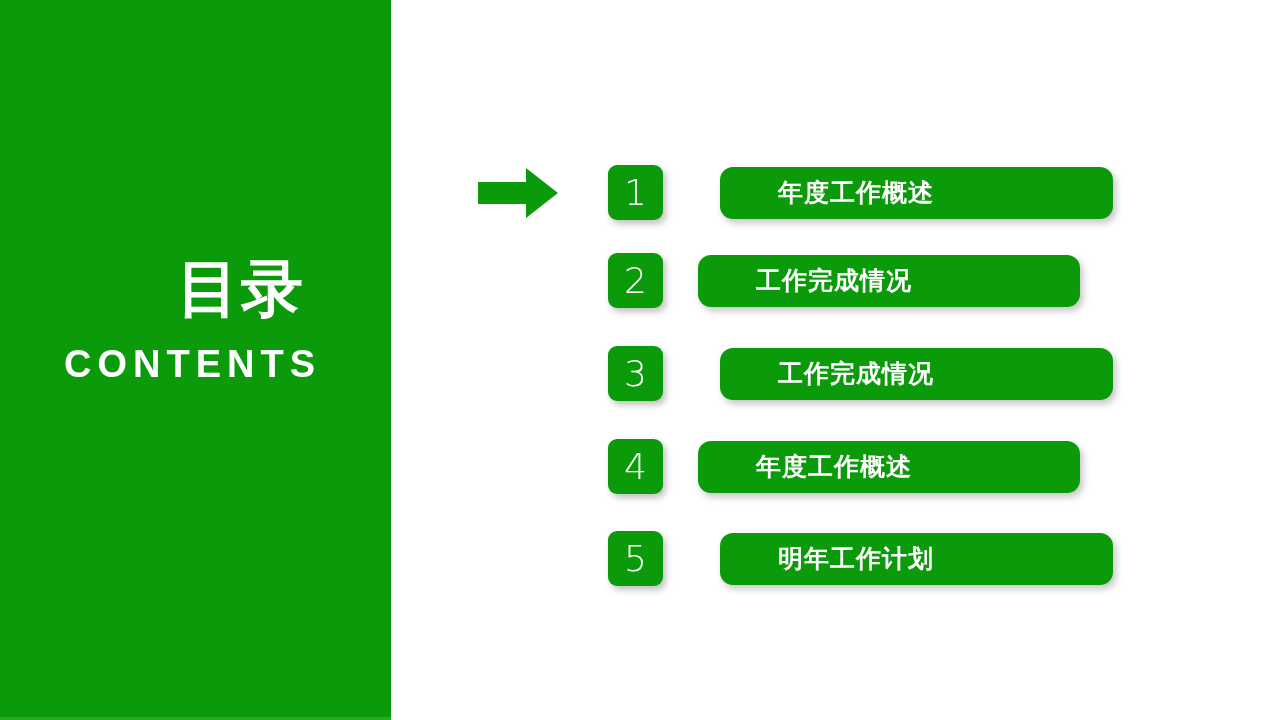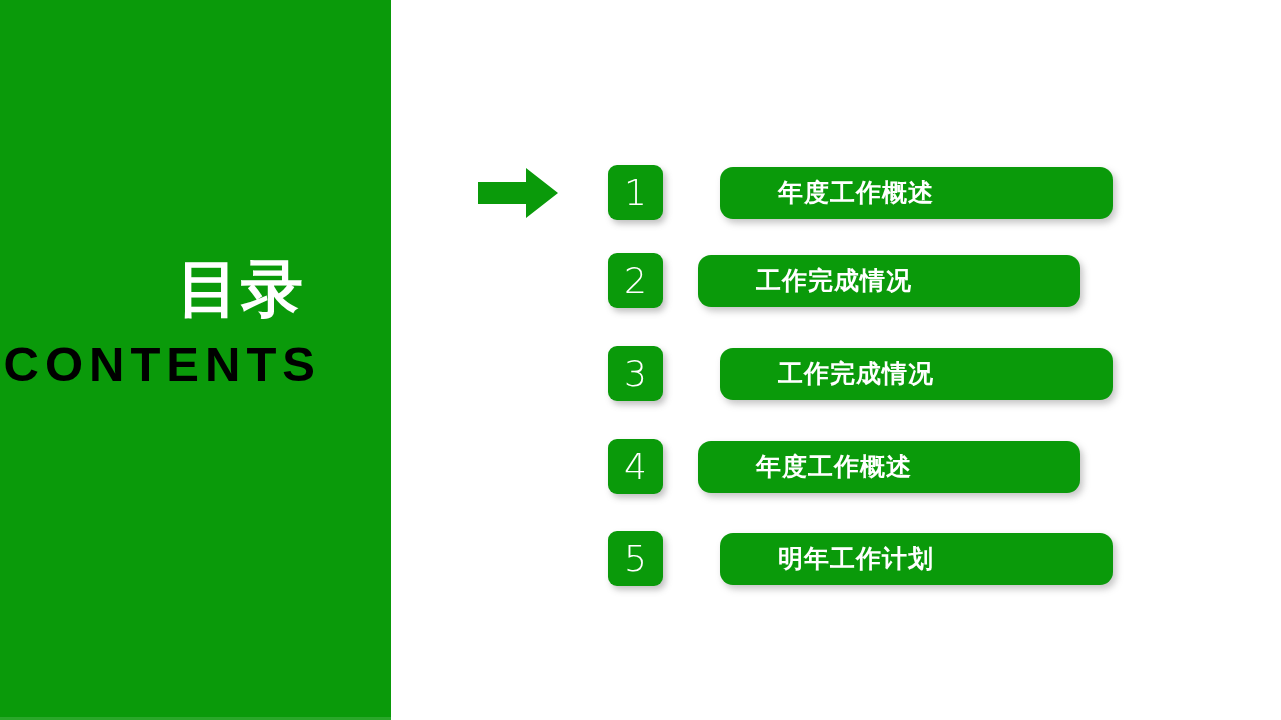--- a/index.html
+++ b/index.html
@@ -50,22 +50,22 @@
     color: #ffffff;
     font-size: 62px;
     line-height: 66px;
     font-weight: 700;
     letter-spacing: 2px;
     margin: 16px;
     font-family: "DejaVu Sans", "Liberation Sans", sans-serif;
   }
   .title-en {
     display: block;
-    color: #000000;
-    font-size: 49px;
+    color: #ffffff;
+    font-size: 38px;
     line-height: 48px;
     font-weight: 700;
     letter-spacing: 6px;
     margin: 0;
     padding-top: 2px;
     font-family: "Liberation Sans", sans-serif;
   }
 
   
   .content {

